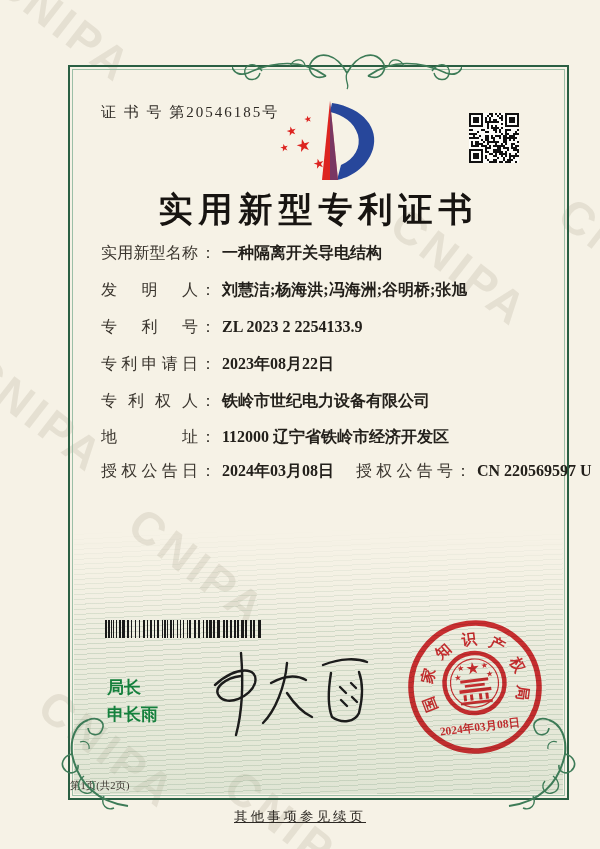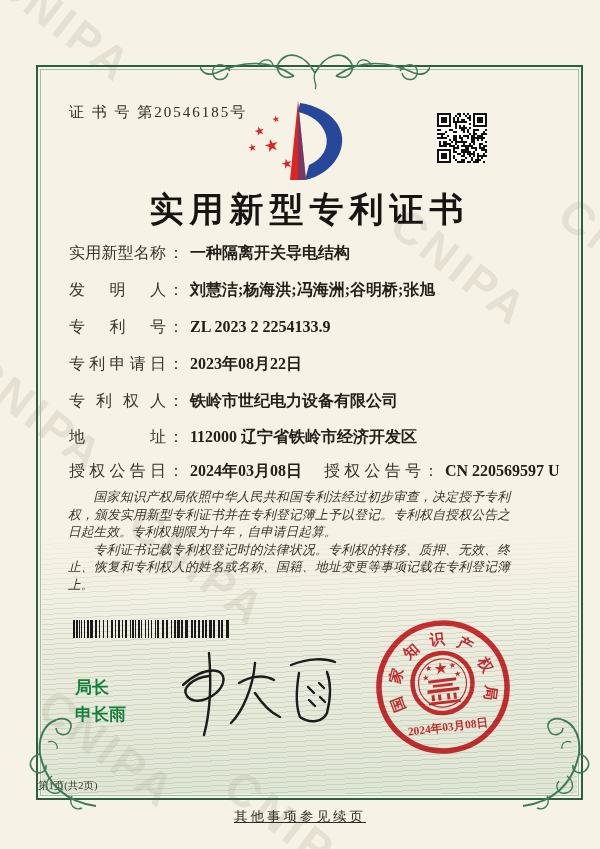--- a/index.html
+++ b/index.html
@@ -9,23 +9,22 @@
     font-family:"Liberation Serif","DejaVu Serif",serif;
     color:#332f2a;
   }
   .wm{
     position:absolute;font-family:"Liberation Sans","DejaVu Sans",sans-serif;
     font-weight:bold;font-size:46px;letter-spacing:4px;
     color:rgba(148,138,112,.17);transform:rotate(38deg);
     white-space:nowrap;pointer-events:none;user-select:none;
   }
   .frame{
-    position:absolute;left:36px;top:65px;width:497px;height:731px;
+    position:absolute;left:68px;top:65px;width:497px;height:731px;
     border:2.5px solid #2a5f43;
-    padding-left:46px;
   }
   .frame::before{
     content:"";position:absolute;inset:2px;border:1px solid #9cbfa7;
   }
   .guilloche{
     position:absolute;left:4px;right:4px;bottom:4px;height:265px;
     background:
       repeating-linear-gradient(177deg, rgba(104,146,112,.22) 0 1px, rgba(104,146,112,0) 1px 5px),
       linear-gradient(180deg, rgba(160,190,160,0) 0%, rgba(168,196,166,.28) 100%);
     -webkit-mask-image:linear-gradient(180deg,transparent 0,#000 40%,#000 100%);
@@ -348,24 +347,20 @@
   </div>
   <div class="row" style="top:394px;width:465px">
     <span>
       <span class="lbl">授权公告日</span><span class="colon">：</span><span class="val">2024年03月08日</span>
     </span>
     <span class="grant2">
       <span class="lbl">授权公告号</span><span class="colon">：</span><span class="val">CN 220569597 U</span>
     </span>
   </div>
 
-  <div class="paras">
-    <p>国家知识产权局依照中华人民共和国专利法经过初步审查，决定授予专利权，颁发实用新型专利证书并在专利登记簿上予以登记。专利权自授权公告之日起生效。专利权期限为十年，自申请日起算。</p>
-    <p>专利证书记载专利权登记时的法律状况。专利权的转移、质押、无效、终止、恢复和专利权人的姓名或名称、国籍、地址变更等事项记载在专利登记簿上。</p>
-  </div>
 
   <div class="barcode">
     <svg id="barcode-svg" width="158" height="18" viewBox="0 0 158 18">
         <rect x="0" y="0" width="2" height="18" fill="#1a1a1a"></rect>
         <rect x="3" y="0" width="2" height="18" fill="#1a1a1a"></rect>
         <rect x="6" y="0" width="1" height="18" fill="#1a1a1a"></rect>
         <rect x="8" y="0" width="1" height="18" fill="#1a1a1a"></rect>
         <rect x="11" y="0" width="1" height="18" fill="#1a1a1a"></rect>
         <rect x="14" y="0" width="2" height="18" fill="#1a1a1a"></rect>
         <rect x="17" y="0" width="3" height="18" fill="#1a1a1a"></rect>

